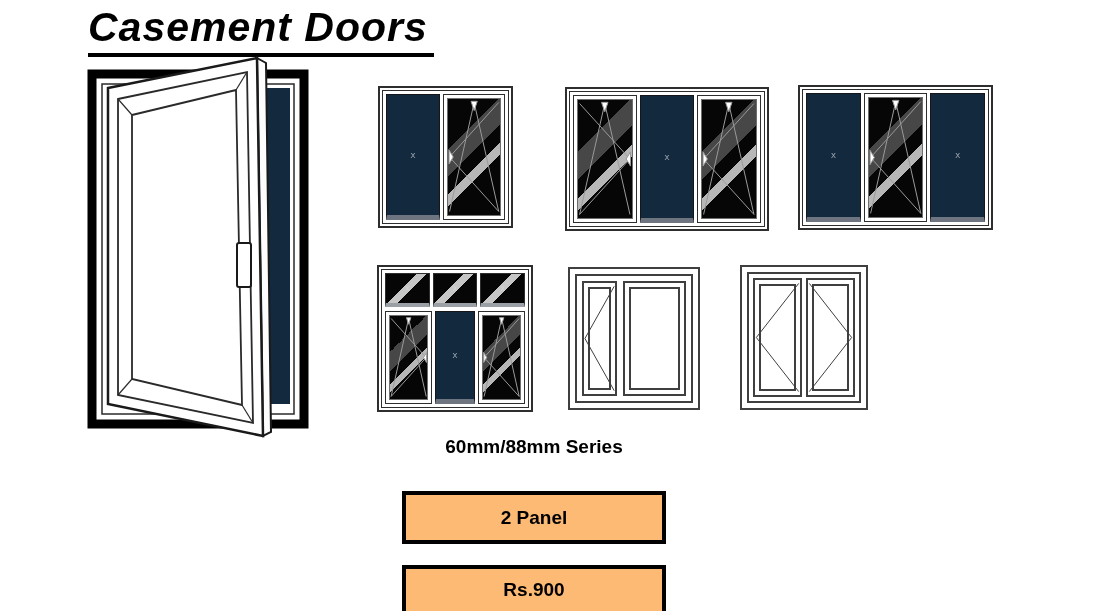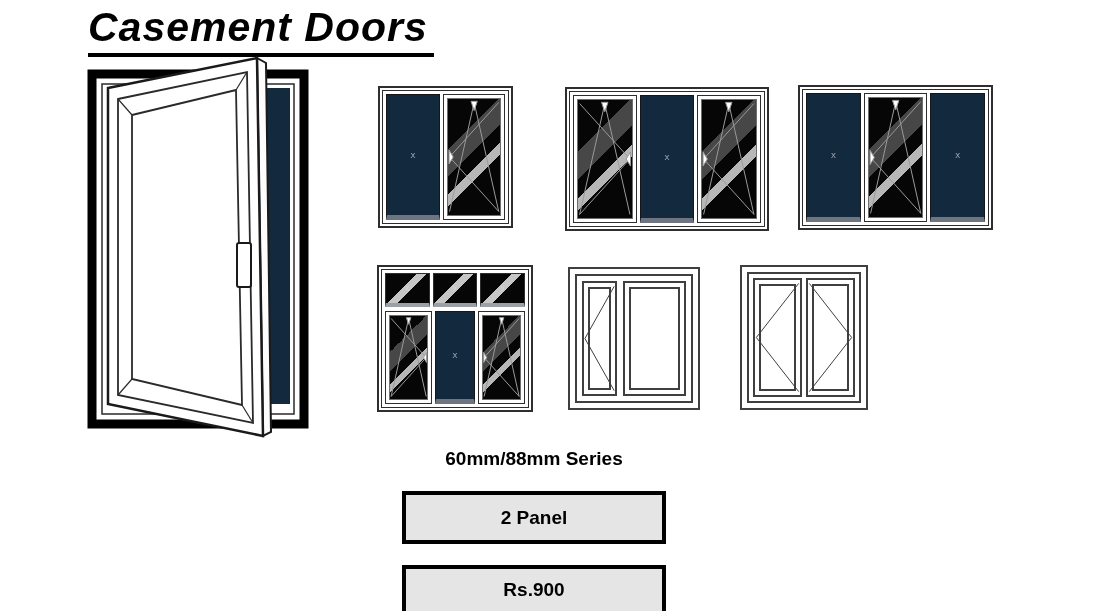--- a/index.html
+++ b/index.html
@@ -55,24 +55,24 @@
   .transom .x-mark{color:#d5d5d5;font-size:8px;}
 
   
   .o-diagram{width:100%;height:100%;box-sizing:border-box;border:2px solid #3f3f3f;padding:5px;background:#fff;}
   .o-inner{width:100%;height:100%;box-sizing:border-box;border:2px solid #3f3f3f;padding:5px;display:flex;gap:6px;}
   #slot-d6 .o-inner{gap:4px;padding:4px;}
   .o-panel{position:relative;box-sizing:border-box;border:2px solid #3f3f3f;padding:4px;background:#fff;}
   .o-glass{width:100%;height:100%;box-sizing:border-box;border:2px solid #3f3f3f;}
 
   
-  #series-label{position:absolute;left:402px;top:448px;width:264px;text-align:center;
+  #series-label{position:absolute;left:402px;top:436px;width:264px;text-align:center;
     font-size:19px;font-weight:bold;color:#000;}
   #price-table{position:absolute;left:402px;top:491px;width:264px;}
-  .price-row{box-sizing:border-box;border:4px solid #000;background:#e5e5e5;
+  .price-row{box-sizing:border-box;border:4px solid #000;background:#fdba74;
     display:flex;align-items:center;justify-content:center;
     font-size:19px;font-weight:bold;color:#000;}
   #price-row-panel{height:53px;}
   #price-row-price{height:50px;margin-top:21px;text-align:center;}
 </style>
 </head>
 <body style="--navy: #12293e; --glass: #060606; --outline: #2e2e2e; --sill: #6f7580; --stripeD: #474747; --stripeL: #b7b7b7;">
 
 <h1 id="page-title">Casement Doors</h1>
 

